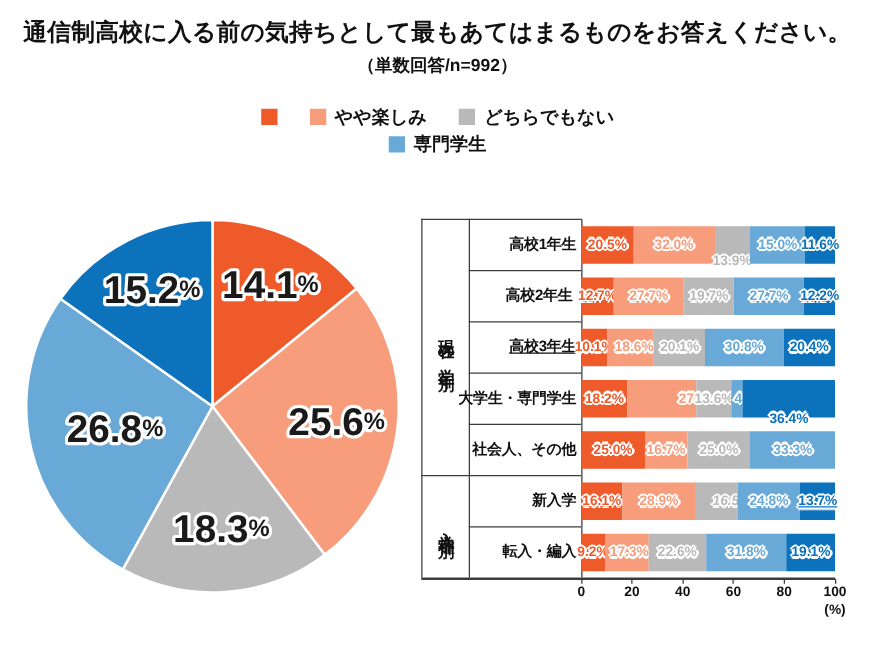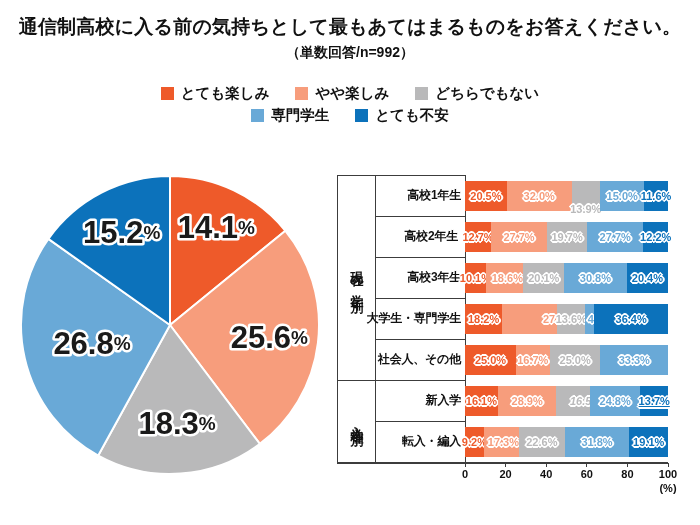--- a/index.html
+++ b/index.html
@@ -55,39 +55,34 @@
 
   <div class="title">
     <div class="title-line1">通信制高校に入る前の気持ちとして最もあてはまるものをお答えください。</div>
     <div class="title-line2">（単数回答/n=992）</div>
   </div>
 
   <div class="legend" id="legend">
       <div class="legend-row">
         <div class="legend-item">
           <span class="legend-swatch" style="background: rgb(238, 90, 42);"></span>
-          <span class="legend-label">とても楽しみ</span>
         </div>
         <div class="legend-item">
           <span class="legend-swatch" style="background: rgb(247, 157, 124);"></span>
           <span class="legend-label">やや楽しみ</span>
         </div>
         <div class="legend-item">
           <span class="legend-swatch" style="background: rgb(185, 185, 186);"></span>
           <span class="legend-label">どちらでもない</span>
         </div>
       </div>
       <div class="legend-row">
         <div class="legend-item">
           <span class="legend-swatch" style="background: rgb(105, 169, 215);"></span>
           <span class="legend-label">専門学生</span>
-        </div>
-        <div class="legend-item">
-          <span class="legend-swatch" style="background: rgb(12, 114, 187);"></span>
-          <span class="legend-label">とても不安</span>
         </div>
       </div>
     </div>
 
   <svg id="pie" viewBox="0 0 300 300">
       <path d="M150,150 L150.00,1.00 A149,149 0 0 1 265.40,55.75 Z" fill="#ee5a2a" stroke="#fff" stroke-width="2" stroke-linejoin="round"></path>
       <text x="196.3" y="52.4" text-anchor="middle" dominant-baseline="central" fill="#1a1a1a" stroke="#fff" stroke-width="5" paint-order="stroke" stroke-linejoin="round"><tspan font-size="31">14.1</tspan><tspan font-size="19">%</tspan></text>
       <path d="M150,150 L265.40,55.75 A149,149 0 0 1 239.84,268.87 Z" fill="#f79d7c" stroke="#fff" stroke-width="2" stroke-linejoin="round"></path>
       <text x="249.3" y="161.9" text-anchor="middle" dominant-baseline="central" fill="#1a1a1a" stroke="#fff" stroke-width="5" paint-order="stroke" stroke-linejoin="round"><tspan font-size="31">25.6</tspan><tspan font-size="19">%</tspan></text>
       <path d="M150,150 L239.84,268.87 A149,149 0 0 1 78.22,280.57 Z" fill="#b9b9ba" stroke="#fff" stroke-width="2" stroke-linejoin="round"></path>
@@ -131,21 +126,21 @@
         <div class="bc-seg-label" style="color: rgb(238, 90, 42); left: -2.6095px;">12.7%</div>
         <div class="bc-seg" style="left: 25.781px; width: 56.231px; background: rgb(247, 157, 124);"></div>
         <div class="bc-seg-label" style="color: rgb(247, 157, 124); left: 38.3965px;">27.7%</div>
         <div class="bc-seg" style="left: 82.012px; width: 39.991px; background: rgb(185, 185, 186);"></div>
         <div class="bc-seg-label" style="color: rgb(185, 185, 186); left: 86.5075px;">19.7%</div>
         <div class="bc-seg" style="left: 122.003px; width: 56.231px; background: rgb(105, 169, 215);"></div>
         <div class="bc-seg-label" style="color: rgb(105, 169, 215); left: 134.619px;">27.7%</div>
         <div class="bc-seg" style="left: 178.234px; width: 24.766px; background: rgb(12, 114, 187);"></div>
         <div class="bc-seg-label" style="color: rgb(12, 114, 187); left: 175.117px;">12.2%</div>
       </div>
-      <div class="bc-row-label" style="left: 38px; top: 82px; width: 86px; height: 41px;">高校3年生</div>
+      <div class="bc-row-label" style="left: 38px; top: 82px; width: 86px; height: 41px; text-decoration: underline;">高校3年生</div>
       <div class="bc-bar" style="left: 128px; top: 87.5px; width: 203px;">
         <div class="bc-seg" style="left: 0px; width: 20.503px; background: rgb(238, 90, 42);"></div>
         <div class="bc-seg-label" style="color: rgb(238, 90, 42); left: -5.2485px;">10.1%</div>
         <div class="bc-seg" style="left: 20.503px; width: 37.758px; background: rgb(247, 157, 124);"></div>
         <div class="bc-seg-label" style="color: rgb(247, 157, 124); left: 26.7515px;">18.6%</div>
         <div class="bc-seg" style="left: 58.261px; width: 40.803px; background: rgb(185, 185, 186);"></div>
         <div class="bc-seg-label" style="color: rgb(185, 185, 186); left: 63.1625px;">20.1%</div>
         <div class="bc-seg" style="left: 99.064px; width: 62.524px; background: rgb(105, 169, 215);"></div>
         <div class="bc-seg-label" style="color: rgb(105, 169, 215); left: 114.826px;">30.8%</div>
         <div class="bc-seg" style="left: 161.588px; width: 41.412px; background: rgb(12, 114, 187);"></div>
@@ -155,21 +150,21 @@
       <div class="bc-bar" style="left: 128px; top: 128.5px; width: 203px;">
         <div class="bc-seg" style="left: 0px; width: 36.946px; background: rgb(238, 90, 42);"></div>
         <div class="bc-seg-label" style="color: rgb(238, 90, 42); left: 2.973px;">18.2%</div>
         <div class="bc-seg" style="left: 36.946px; width: 55.419px; background: rgb(247, 157, 124);"></div>
         <div class="bc-seg-label" style="color: rgb(247, 157, 124); left: 58px; padding-left: 20px;">27.3%</div>
         <div class="bc-seg" style="left: 92.365px; width: 27.608px; background: rgb(185, 185, 186);"></div>
         <div class="bc-seg-label" style="color: rgb(185, 185, 186); left: 90.669px;">13.6%</div>
         <div class="bc-seg" style="left: 119.973px; width: 9.135px; background: rgb(105, 169, 215);"></div>
         <div class="bc-seg-label" style="color: rgb(105, 169, 215); left: 122.669px;">4.5%</div>
         <div class="bc-seg" style="left: 129.108px; width: 73.892px; background: rgb(12, 114, 187);"></div>
-        <div class="bc-seg-label" style="color: rgb(12, 114, 187); left: 150.554px;">36.4%</div>
+        <div class="bc-seg-label" style="color: rgb(12, 114, 187); left: 150.554px; margin-top: 16px;">36.4%</div>
       </div>
       <div class="bc-row-label" style="left: 38px; top: 164px; width: 86px; height: 41px;">社会人、その他</div>
       <div class="bc-bar" style="left: 128px; top: 169.5px; width: 182px;">
         <div class="bc-seg" style="left: 0px; width: 50.75px; background: rgb(238, 90, 42);"></div>
         <div class="bc-seg-label" style="color: rgb(238, 90, 42); left: 9.875px;">25.0%</div>
         <div class="bc-seg" style="left: 50.75px; width: 33.901px; background: rgb(247, 157, 124);"></div>
         <div class="bc-seg-label" style="color: rgb(247, 157, 124); left: 52.2005px;">16.7%</div>
         <div class="bc-seg" style="left: 84.651px; width: 50.75px; background: rgb(185, 185, 186);"></div>
         <div class="bc-seg-label" style="color: rgb(185, 185, 186); left: 94.526px;">25.0%</div>
         <div class="bc-seg" style="left: 135.401px; width: 67.599px; background: rgb(105, 169, 215);"></div>

